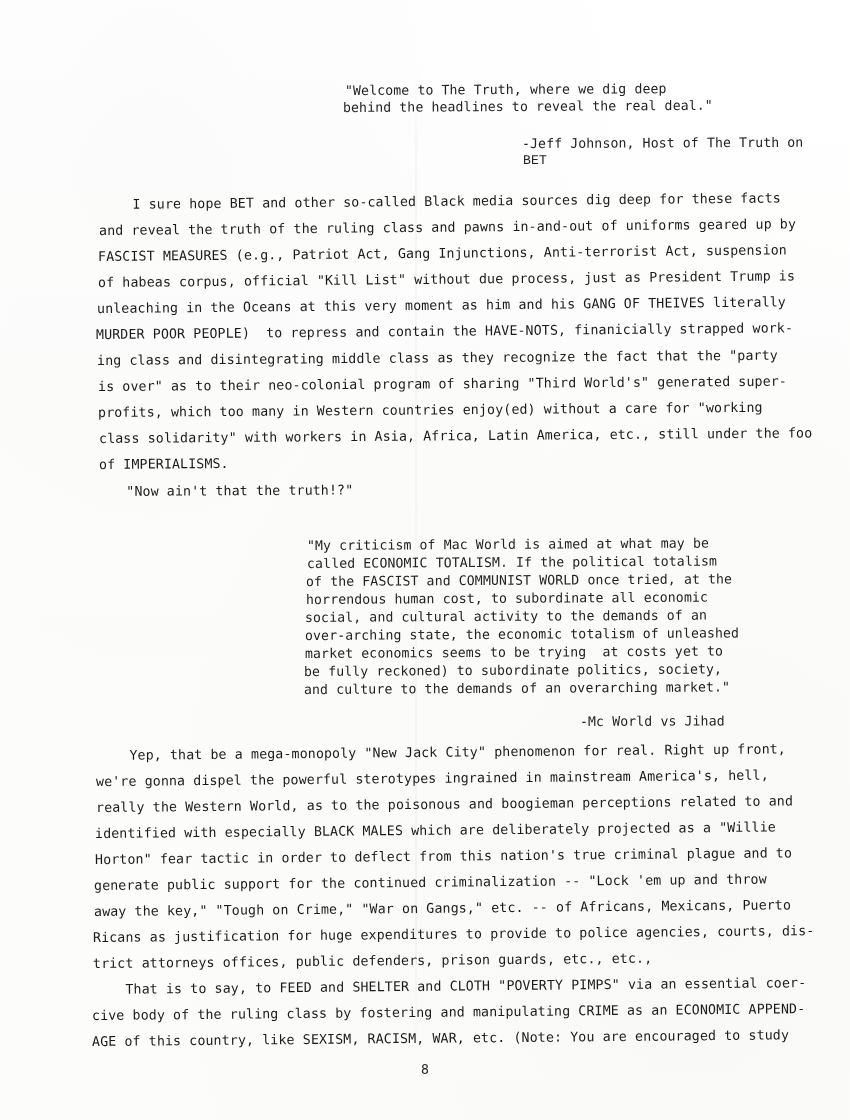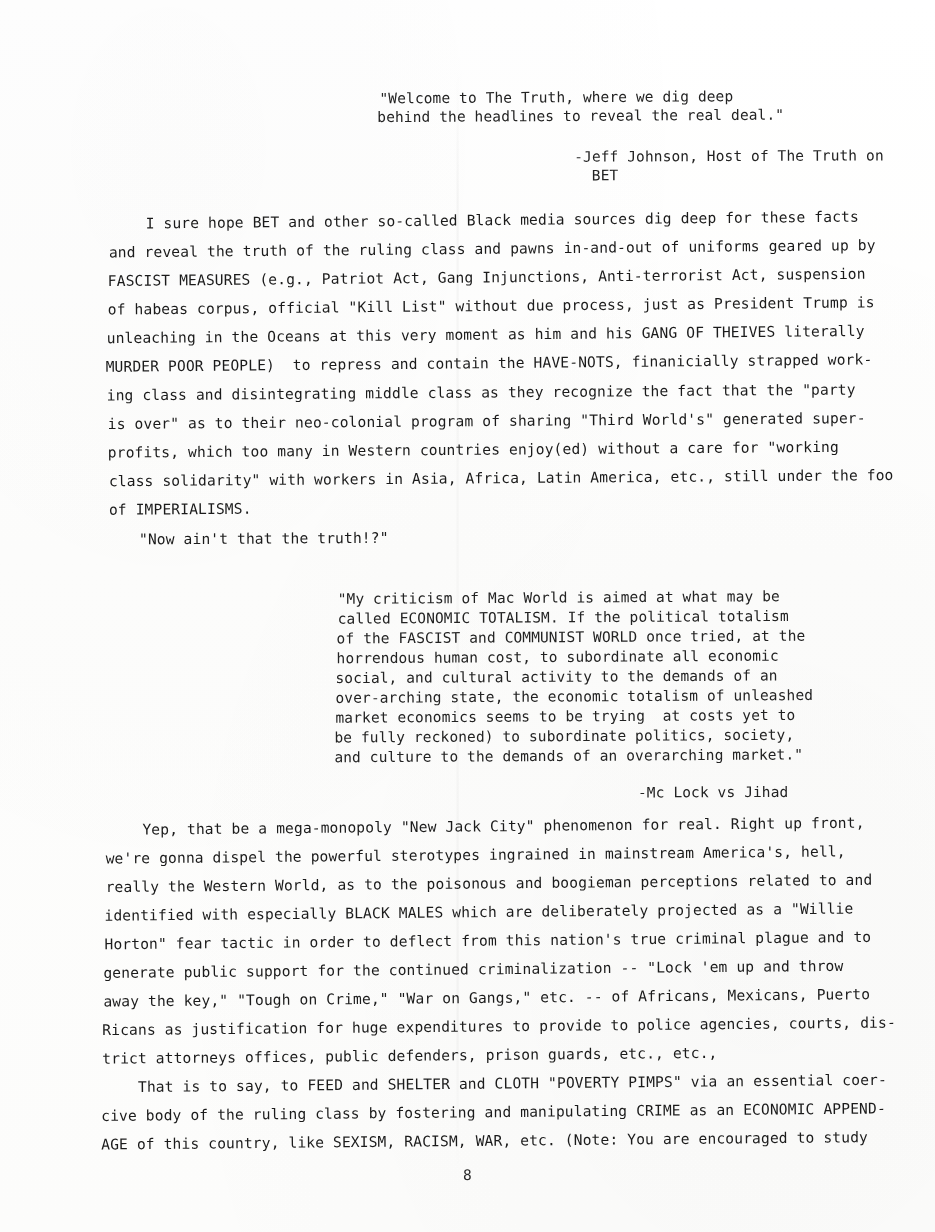--- a/index.html
+++ b/index.html
@@ -86,21 +86,21 @@
 <div id="page">
 
   <div id="paper-grain"></div>
   <div id="scan-seam"></div>
 
   <div class="epigraph">
     <div class="line sk3" style="left:345px; top:84px;">"Welcome to The Truth, where we dig deep</div>
     <div class="line sk3" style="left:343px; top:101px;">behind the headlines to reveal the real deal."</div>
 
     <div class="line sk4" style="left:522px; top:137px;">-Jeff Johnson, Host of The Truth on</div>
-    <div class="line sk4" style="left:538px; top:154px;">BET</div>
+    <div class="line sk4" style="left:523px; top:154px;font-family:Liberation Mono, monospace;">BET</div>
   </div>
 
   <div class="paragraph">
     <div class="line body-line sk1" style="left:100px; top:198px;">    I sure hope BET and other so-called Black media sources dig deep for these facts</div>
     <div class="line body-line sk1" style="left:99px;  top:224px;">and reveal the truth of the ruling class and pawns in-and-out of uniforms geared up by</div>
     <div class="line body-line sk1" style="left:98px;  top:250px;">FASCIST MEASURES (e.g., Patriot Act, Gang Injunctions, Anti-terrorist Act, suspension</div>
     <div class="line body-line sk1" style="left:98px;  top:276px;">of habeas corpus, official "Kill List" without due process, just as President Trump is</div>
     <div class="line body-line sk1" style="left:97px;  top:302px;">unleaching in the Oceans at this very moment as him and his GANG OF THEIVES literally</div>
     <div class="line body-line sk1" style="left:96px;  top:328px;">MURDER POOR PEOPLE)  to repress and contain the HAVE-NOTS, finanicially strapped work-</div>
     <div class="line body-line sk2" style="left:97px;  top:354px;">ing class and disintegrating middle class as they recognize the fact that the "party</div>
@@ -116,21 +116,21 @@
     <div class="line sk3" style="left:307px; top:539px;">"My criticism of Mac World is aimed at what may be</div>
     <div class="line sk3" style="left:307px; top:557px;">called ECONOMIC TOTALISM. If the political totalism</div>
     <div class="line sk3" style="left:306px; top:575px;">of the FASCIST and COMMUNIST WORLD once tried, at the</div>
     <div class="line sk3" style="left:306px; top:593px;">horrendous human cost, to subordinate all economic</div>
     <div class="line sk3" style="left:305px; top:611px;">social, and cultural activity to the demands of an</div>
     <div class="line sk3" style="left:305px; top:629px;">over-arching state, the economic totalism of unleashed</div>
     <div class="line sk3" style="left:305px; top:647px;">market economics seems to be trying  at costs yet to</div>
     <div class="line sk3" style="left:304px; top:665px;">be fully reckoned) to subordinate politics, society,</div>
     <div class="line sk3" style="left:304px; top:683px;">and culture to the demands of an overarching market."</div>
 
-    <div class="line sk4" style="left:580px; top:715px;">-Mc Lock vs Jihad</div>
+    <div class="line sk4" style="left:580px; top:715px;">-Mc World vs Jihad</div>
   </div>
 
   <div class="paragraph">
     <div class="line body-line sk1" style="left:97px; top:749px;">    Yep, that be a mega-monopoly "New Jack City" phenomenon for real. Right up front,</div>
     <div class="line body-line sk1" style="left:96px; top:775px;">we're gonna dispel the powerful sterotypes ingrained in mainstream America's, hell,</div>
     <div class="line body-line sk1" style="left:96px; top:801px;">really the Western World, as to the poisonous and boogieman perceptions related to and</div>
     <div class="line body-line sk1" style="left:95px; top:827px;">identified with especially BLACK MALES which are deliberately projected as a "Willie</div>
     <div class="line body-line sk1" style="left:95px; top:853px;">Horton" fear tactic in order to deflect from this nation's true criminal plague and to</div>
     <div class="line body-line sk1" style="left:94px; top:879px;">generate public support for the continued criminalization -- "Lock 'em up and throw</div>
     <div class="line body-line sk1" style="left:94px; top:905px;">away the key," "Tough on Crime," "War on Gangs," etc. -- of Africans, Mexicans, Puerto</div>

